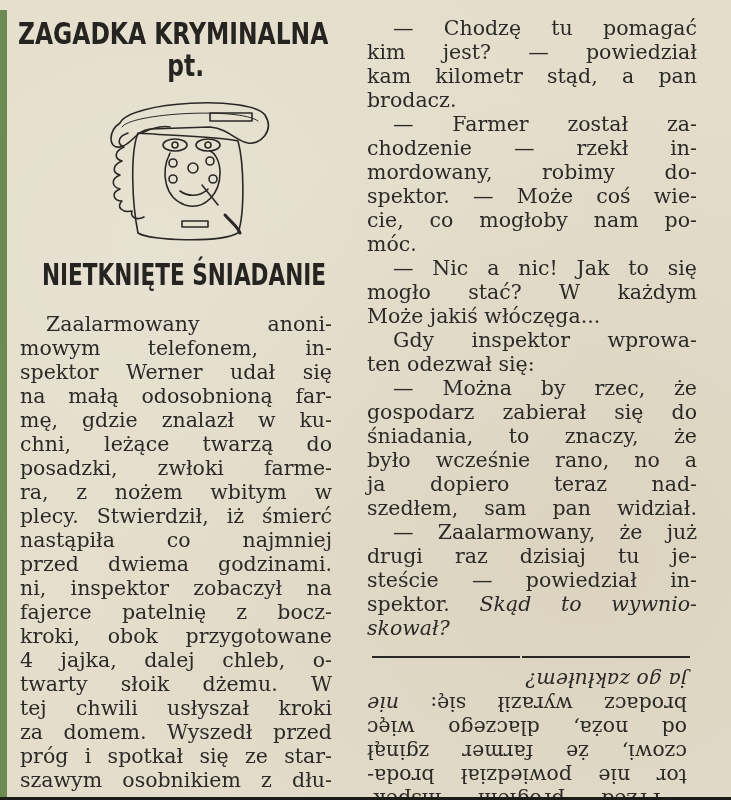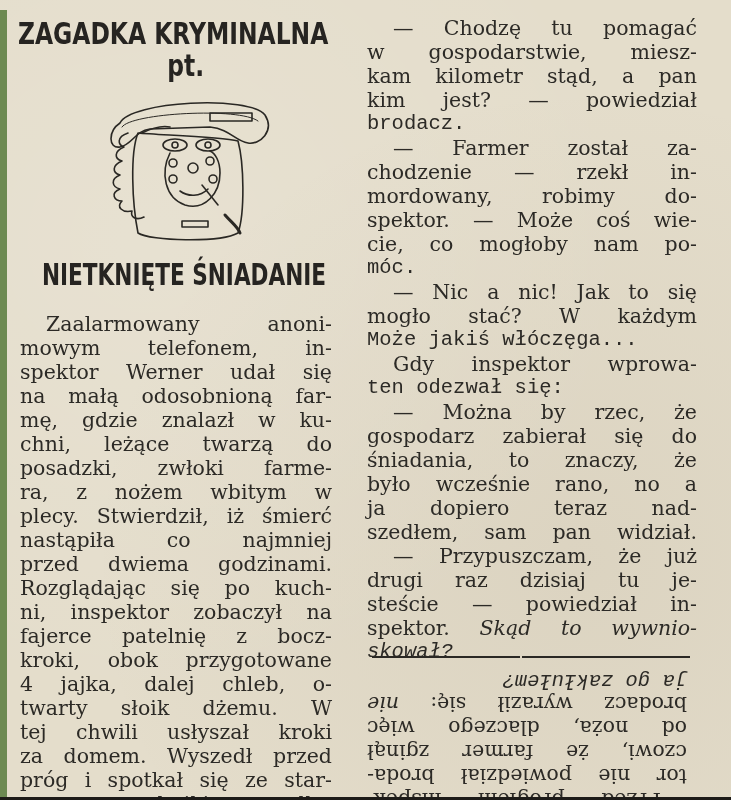--- a/index.html
+++ b/index.html
@@ -42,21 +42,21 @@
       font-weight: bold; font-size: 30px; line-height: 34px;
       transform: scaleX(0.72); transform-origin: left top;
       white-space: nowrap; color: #262421;
     }
 
     .body-text {
       font-size: 20.5px; line-height: 24px; text-align: justify;
       hyphens: manual; color: #2c2a26;
     }
     .body-text .line { display: block; text-align: justify; text-align-last: justify; white-space: nowrap; overflow: visible; }
-    .body-text .line.last { text-align-last: left; font-family: Liberation Mono, monospace; }
+    .body-text .line.last { text-align-last: left; }
     .body-text .indent { padding-left: 26px; }
 
     .left-text { position: absolute; left: 20px; top: 312px; width: 312px; }
     .right-text { position: absolute; left: 367px; top: 16px; width: 330px; }
 
     .sep {
       position: absolute; top: 656px; height: 2px; background: #2a2824;
     }
     .sep.a { left: 372px; width: 148px; }
     .sep.b { left: 522px; width: 168px; }
@@ -118,57 +118,55 @@
   <span class="line">mowym telefonem, in-</span>
   <span class="line">spektor Werner udał się</span>
   <span class="line">na małą odosobnioną far-</span>
   <span class="line">mę, gdzie znalazł w ku-</span>
   <span class="line">chni, leżące twarzą do</span>
   <span class="line">posadzki, zwłoki farme-</span>
   <span class="line">ra, z nożem wbitym w</span>
   <span class="line">plecy. Stwierdził, iż śmierć</span>
   <span class="line">nastąpiła co najmniej</span>
   <span class="line">przed dwiema godzinami.</span>
-  <span class="line">Rozglądając się po kuch-</span>
   <span class="line">ni, inspektor zobaczył na</span>
   <span class="line">fajerce patelnię z bocz-</span>
   <span class="line">kroki, obok przygotowane</span>
   <span class="line">4 jajka, dalej chleb, o-</span>
   <span class="line">twarty słoik dżemu. W</span>
   <span class="line">tej chwili usłyszał kroki</span>
   <span class="line">za domem. Wyszedł przed</span>
   <span class="line">próg i spotkał się ze star-</span>
   <span class="line">szawym osobnikiem z dłu-</span>
 
 </div>
 
 <div class="right-text body-text">
   <span class="line indent">— Chodzę tu pomagać</span>
-  <span class="line">w gospodarstwie, miesz-</span>
+  <span class="line">kim jest? — powiedział</span>
   <span class="line">kam kilometr stąd, a pan</span>
-  <span class="line">kim jest? — powiedział</span>
   <span class="line last">brodacz.</span>
   <span class="line indent">— Farmer został za-</span>
   <span class="line">chodzenie — rzekł in-</span>
   <span class="line">mordowany, robimy do-</span>
   <span class="line">spektor. — Może coś wie-</span>
   <span class="line">cie, co mogłoby nam po-</span>
   <span class="line last">móc.</span>
   <span class="line indent">— Nic a nic! Jak to się</span>
   <span class="line">mogło stać? W każdym</span>
   <span class="line last">Może jakiś włóczęga...</span>
   <span class="line indent">Gdy inspektor wprowa-</span>
   <span class="line last">ten odezwał się:</span>
   <span class="line indent">— Można by rzec, że</span>
   <span class="line">gospodarz zabierał się do</span>
   <span class="line">śniadania, to znaczy, że</span>
   <span class="line">było wcześnie rano, no a</span>
   <span class="line">ja dopiero teraz nad-</span>
   <span class="line">szedłem, sam pan widział.</span>
-  <span class="line indent">— Przypuszczam, że już</span>
+  <span class="line indent">— Zaalarmowany, że już</span>
   <span class="line">drugi raz dzisiaj tu je-</span>
   <span class="line">steście — powiedział in-</span>
   <span class="line"><span>spektor.</span> <em class="it">Skąd to wywnio-</em></span>
   <span class="line last"><em class="it">skował?</em></span>
 </div>
 
 <div class="sep a"></div>
 <div class="sep b"></div>
 
 <div class="answer">

